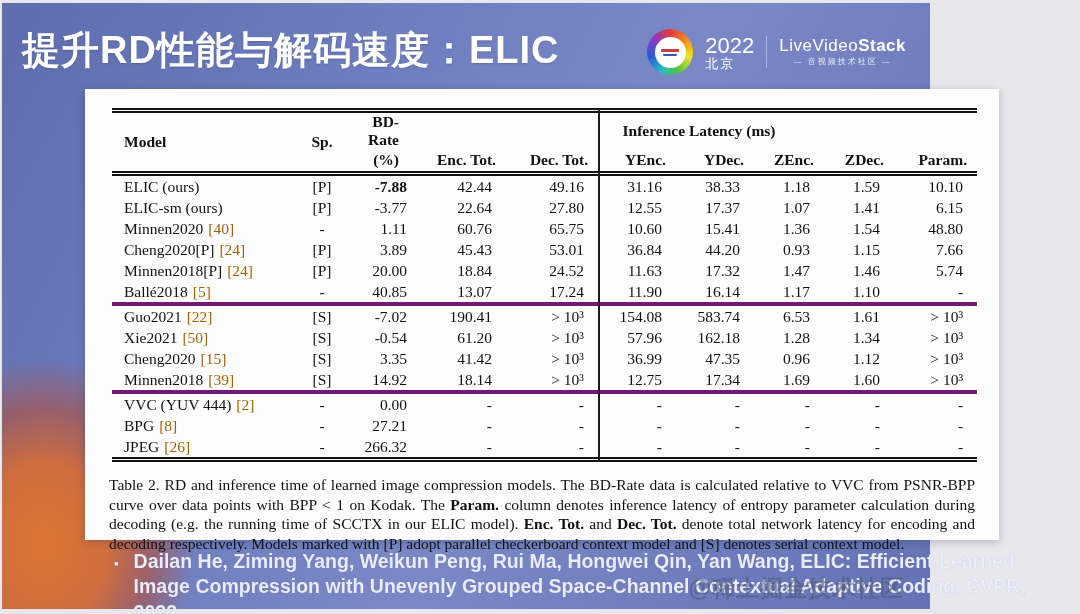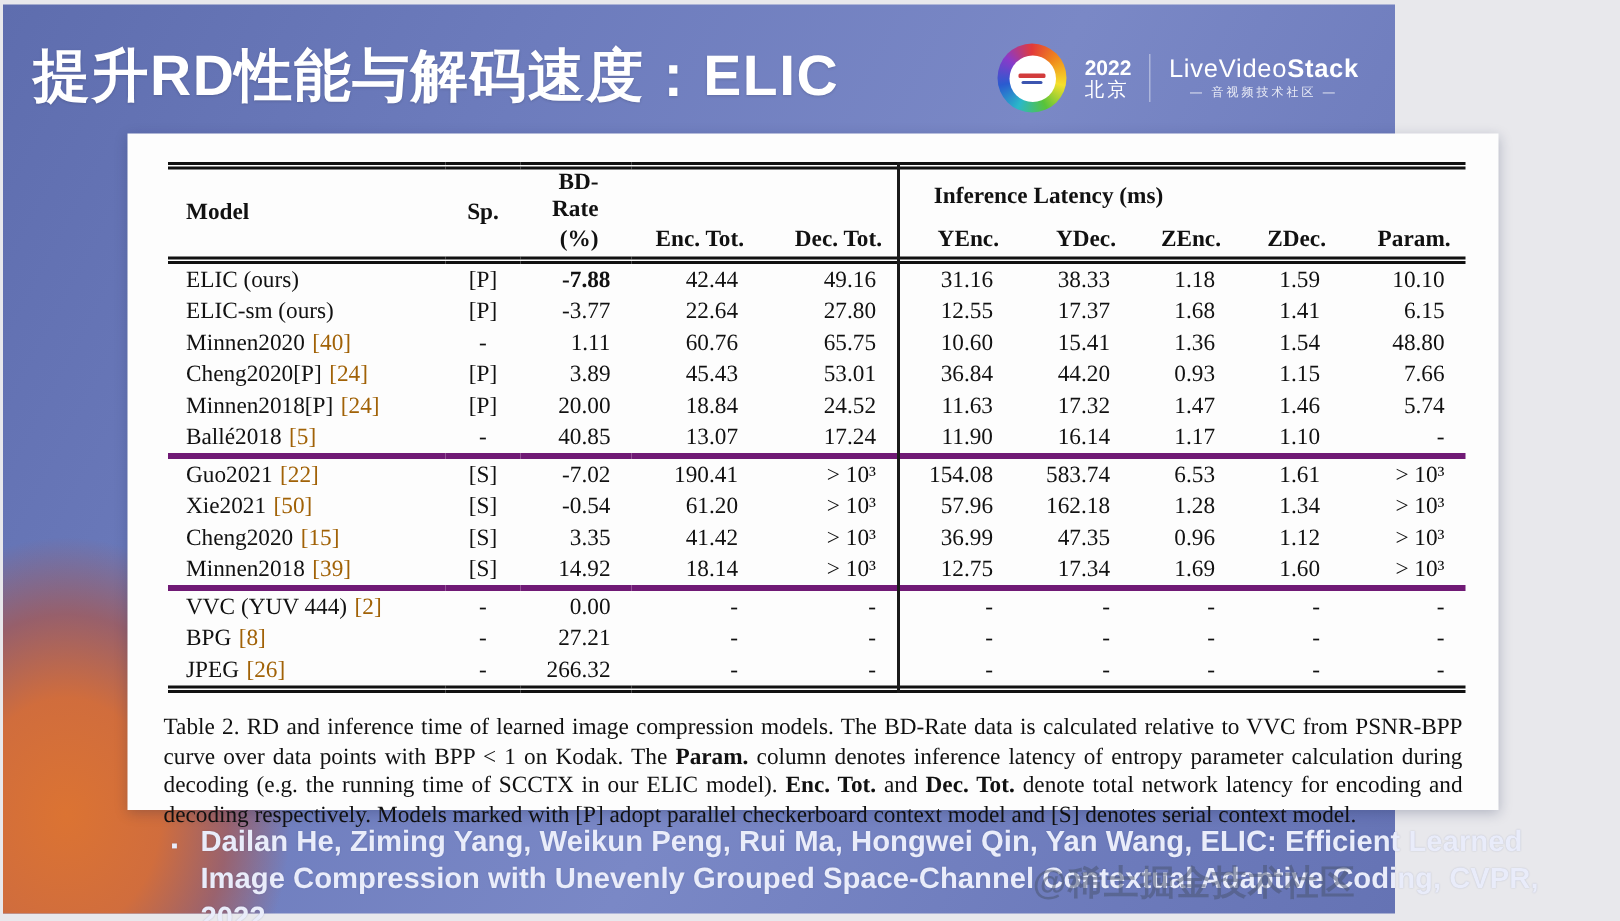--- a/index.html
+++ b/index.html
@@ -28,21 +28,21 @@
     background:conic-gradient(#e23a3a,#f08a1d,#f5e02a,#58c33a,#2ab8c9,#2a5bd0,#8a3ac9,#e23a3a);
     display:flex;align-items:center;justify-content:center;
   }
   .ring-hole{
     width:31px;height:31px;border-radius:50%;background:#ffffff;
     display:flex;flex-direction:column;align-items:center;justify-content:center;gap:2px;
   }
   .ring-hole i{display:block;width:18px;height:3px;background:#d23c3c;border-radius:1px;}
   .ring-hole i+i{width:14px;height:2px;background:#3c55b0;}
   .year-block{color:#fff;text-align:left;line-height:1.05;}
-  .year{font-size:14px;font-weight:bold;}
+  .year{font-size:22px;font-weight:normal;}
   .city{font-size:13px;letter-spacing:2px;}
   .brand-sep{width:1px;height:32px;background:rgba(255,255,255,0.4);}
   .lvs{color:#fff;text-align:center;line-height:1.1;}
   .lvs-name{font-size:17px;letter-spacing:0.5px;}
   .lvs-name b{font-weight:bold;}
   .lvs-tag{font-size:8px;letter-spacing:2px;opacity:0.85;margin-top:2px;}
   
   .panel{
     position:absolute;left:83px;top:86px;width:914px;height:451px;
     background:#fdfdfd;box-shadow:0 2px 8px rgba(20,30,70,0.25);
@@ -162,21 +162,21 @@
               <td class="num">10.10</td>
             </tr>
             <tr>
               <td class="c-model"><span>ELIC-sm (ours)</span></td>
               <td class="c-sp">[P]</td>
               <td class="c-bd num">-3.77</td>
               <td class="num">22.64</td>
               <td class="num">27.80</td>
               <td class="num">12.55</td>
               <td class="num">17.37</td>
-              <td class="num">1.68</td>
+              <td class="num">1.07</td>
               <td class="num">1.41</td>
               <td class="num">6.15</td>
             </tr>
             <tr>
               <td class="c-model"><span>Minnen2020</span><span class="cite">[40]</span></td>
               <td class="c-sp">-</td>
               <td class="c-bd num">1.11</td>
               <td class="num">60.76</td>
               <td class="num">65.75</td>
               <td class="num">10.60</td>

